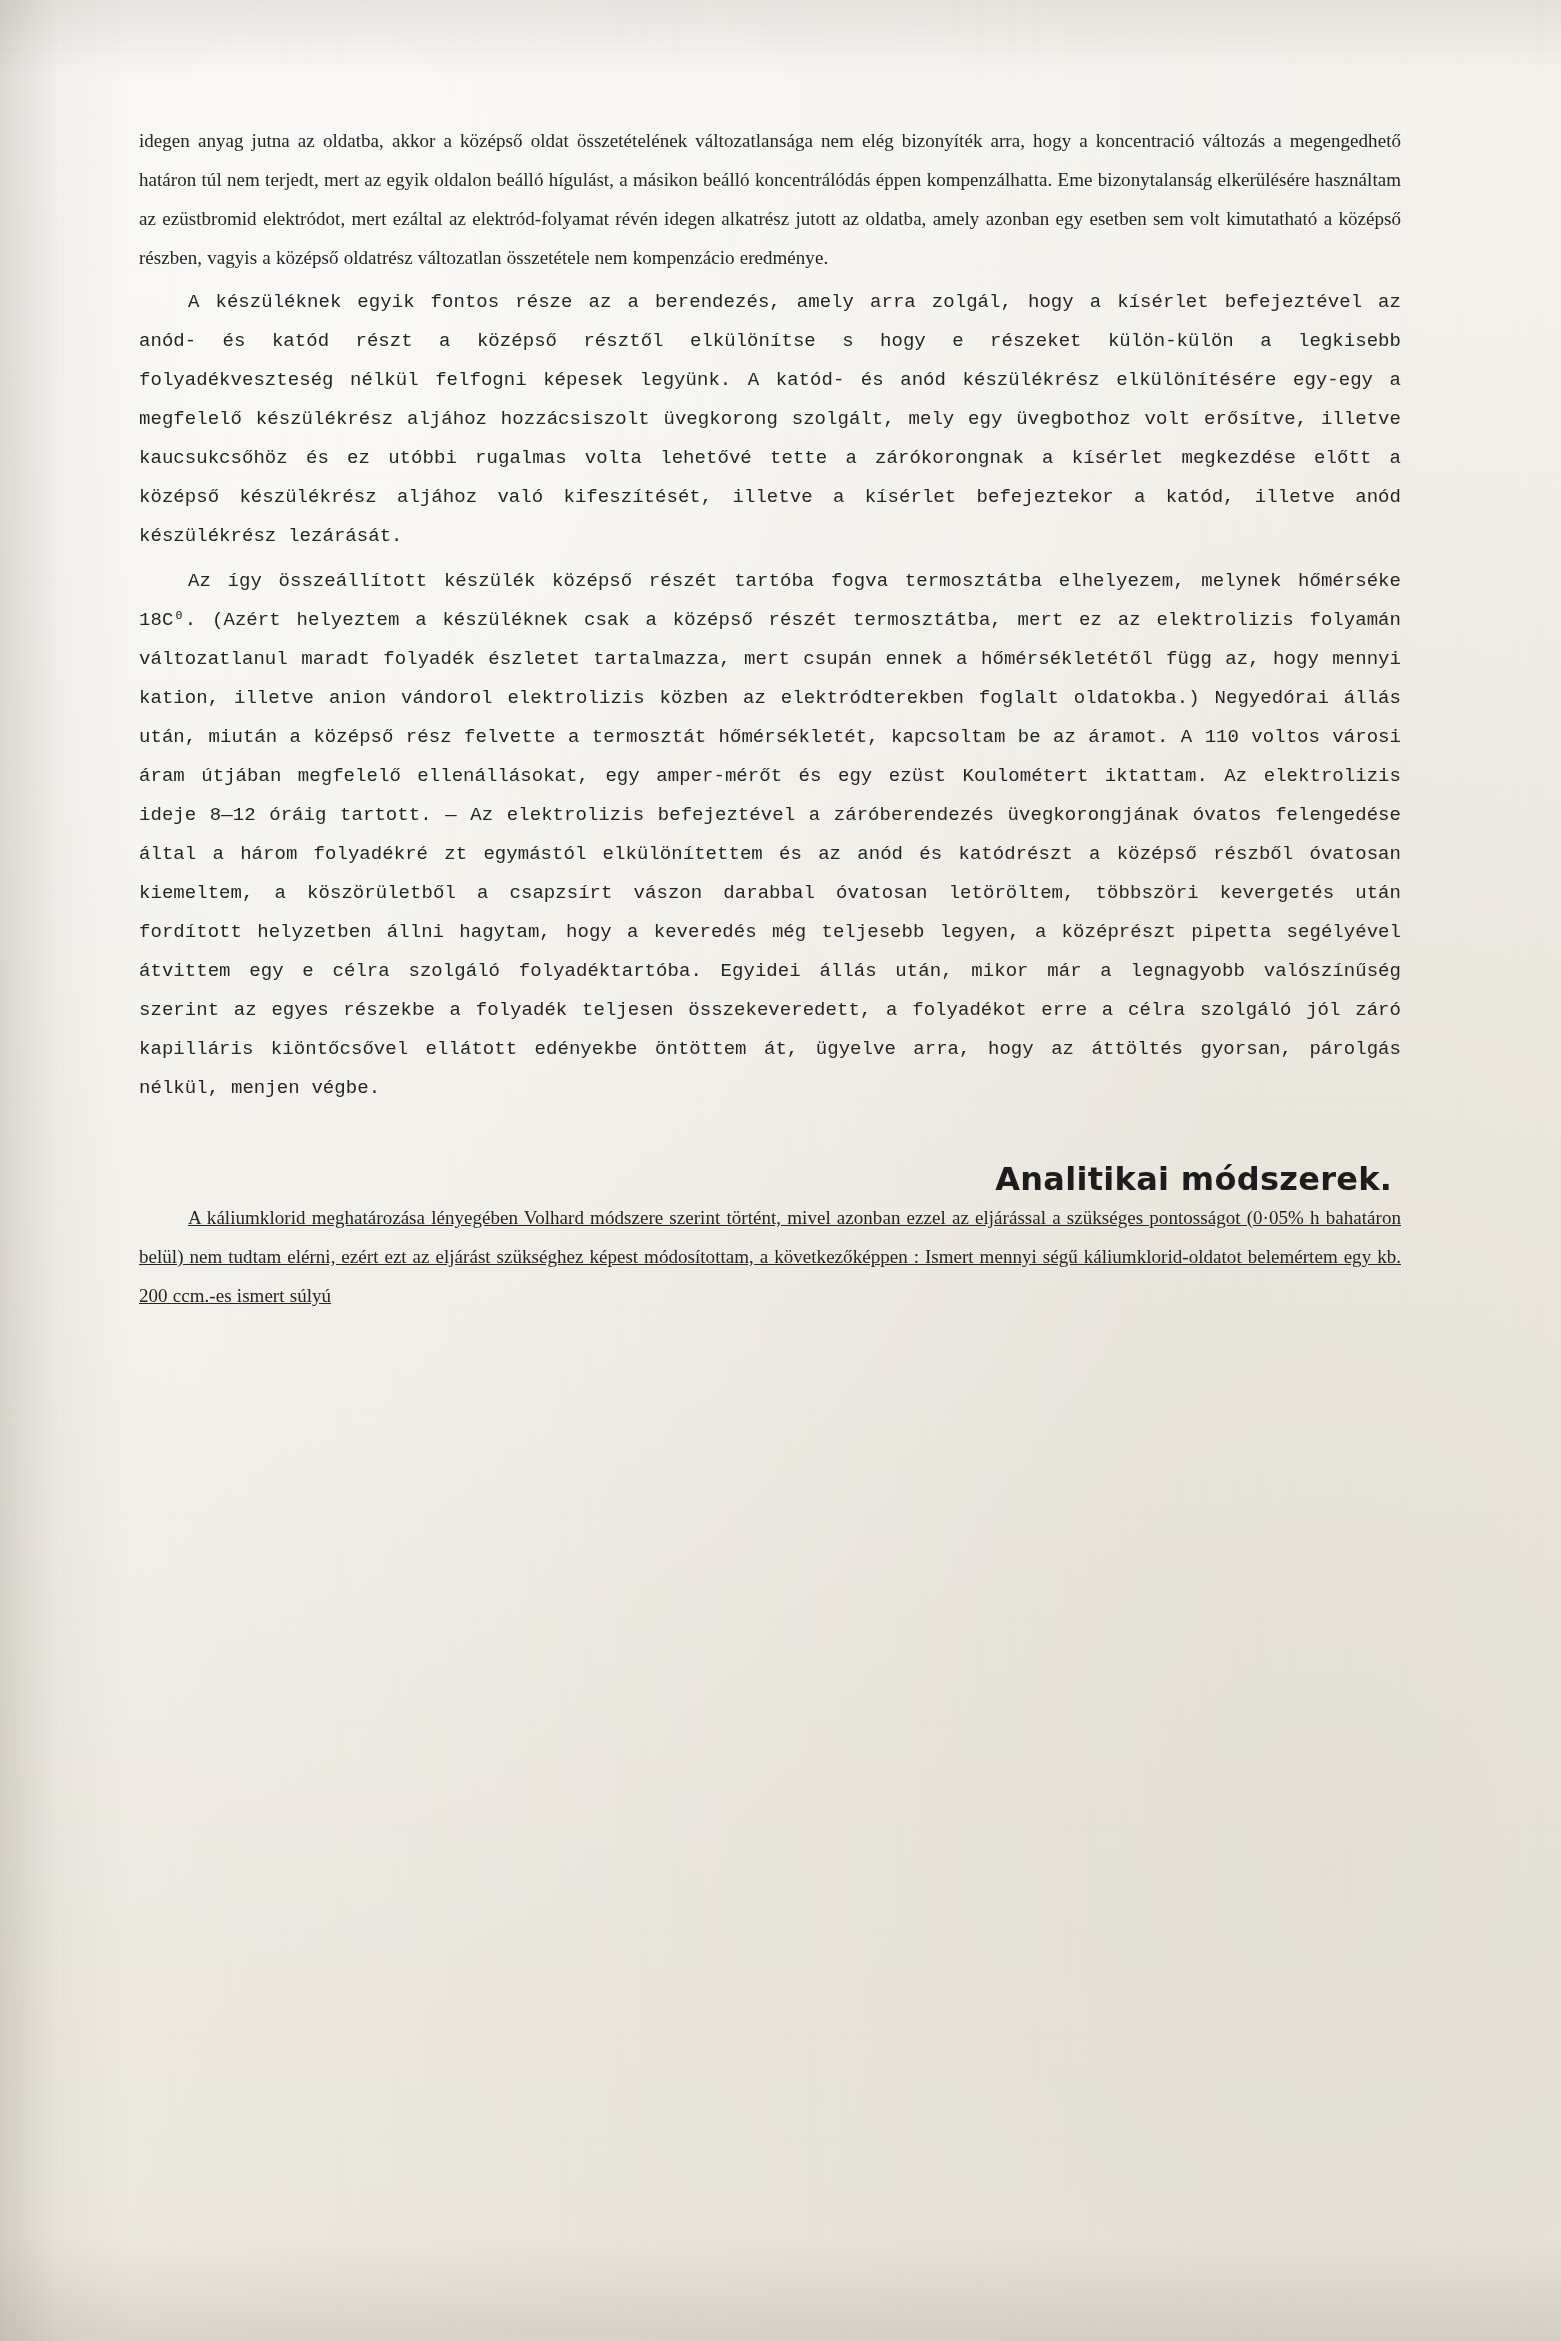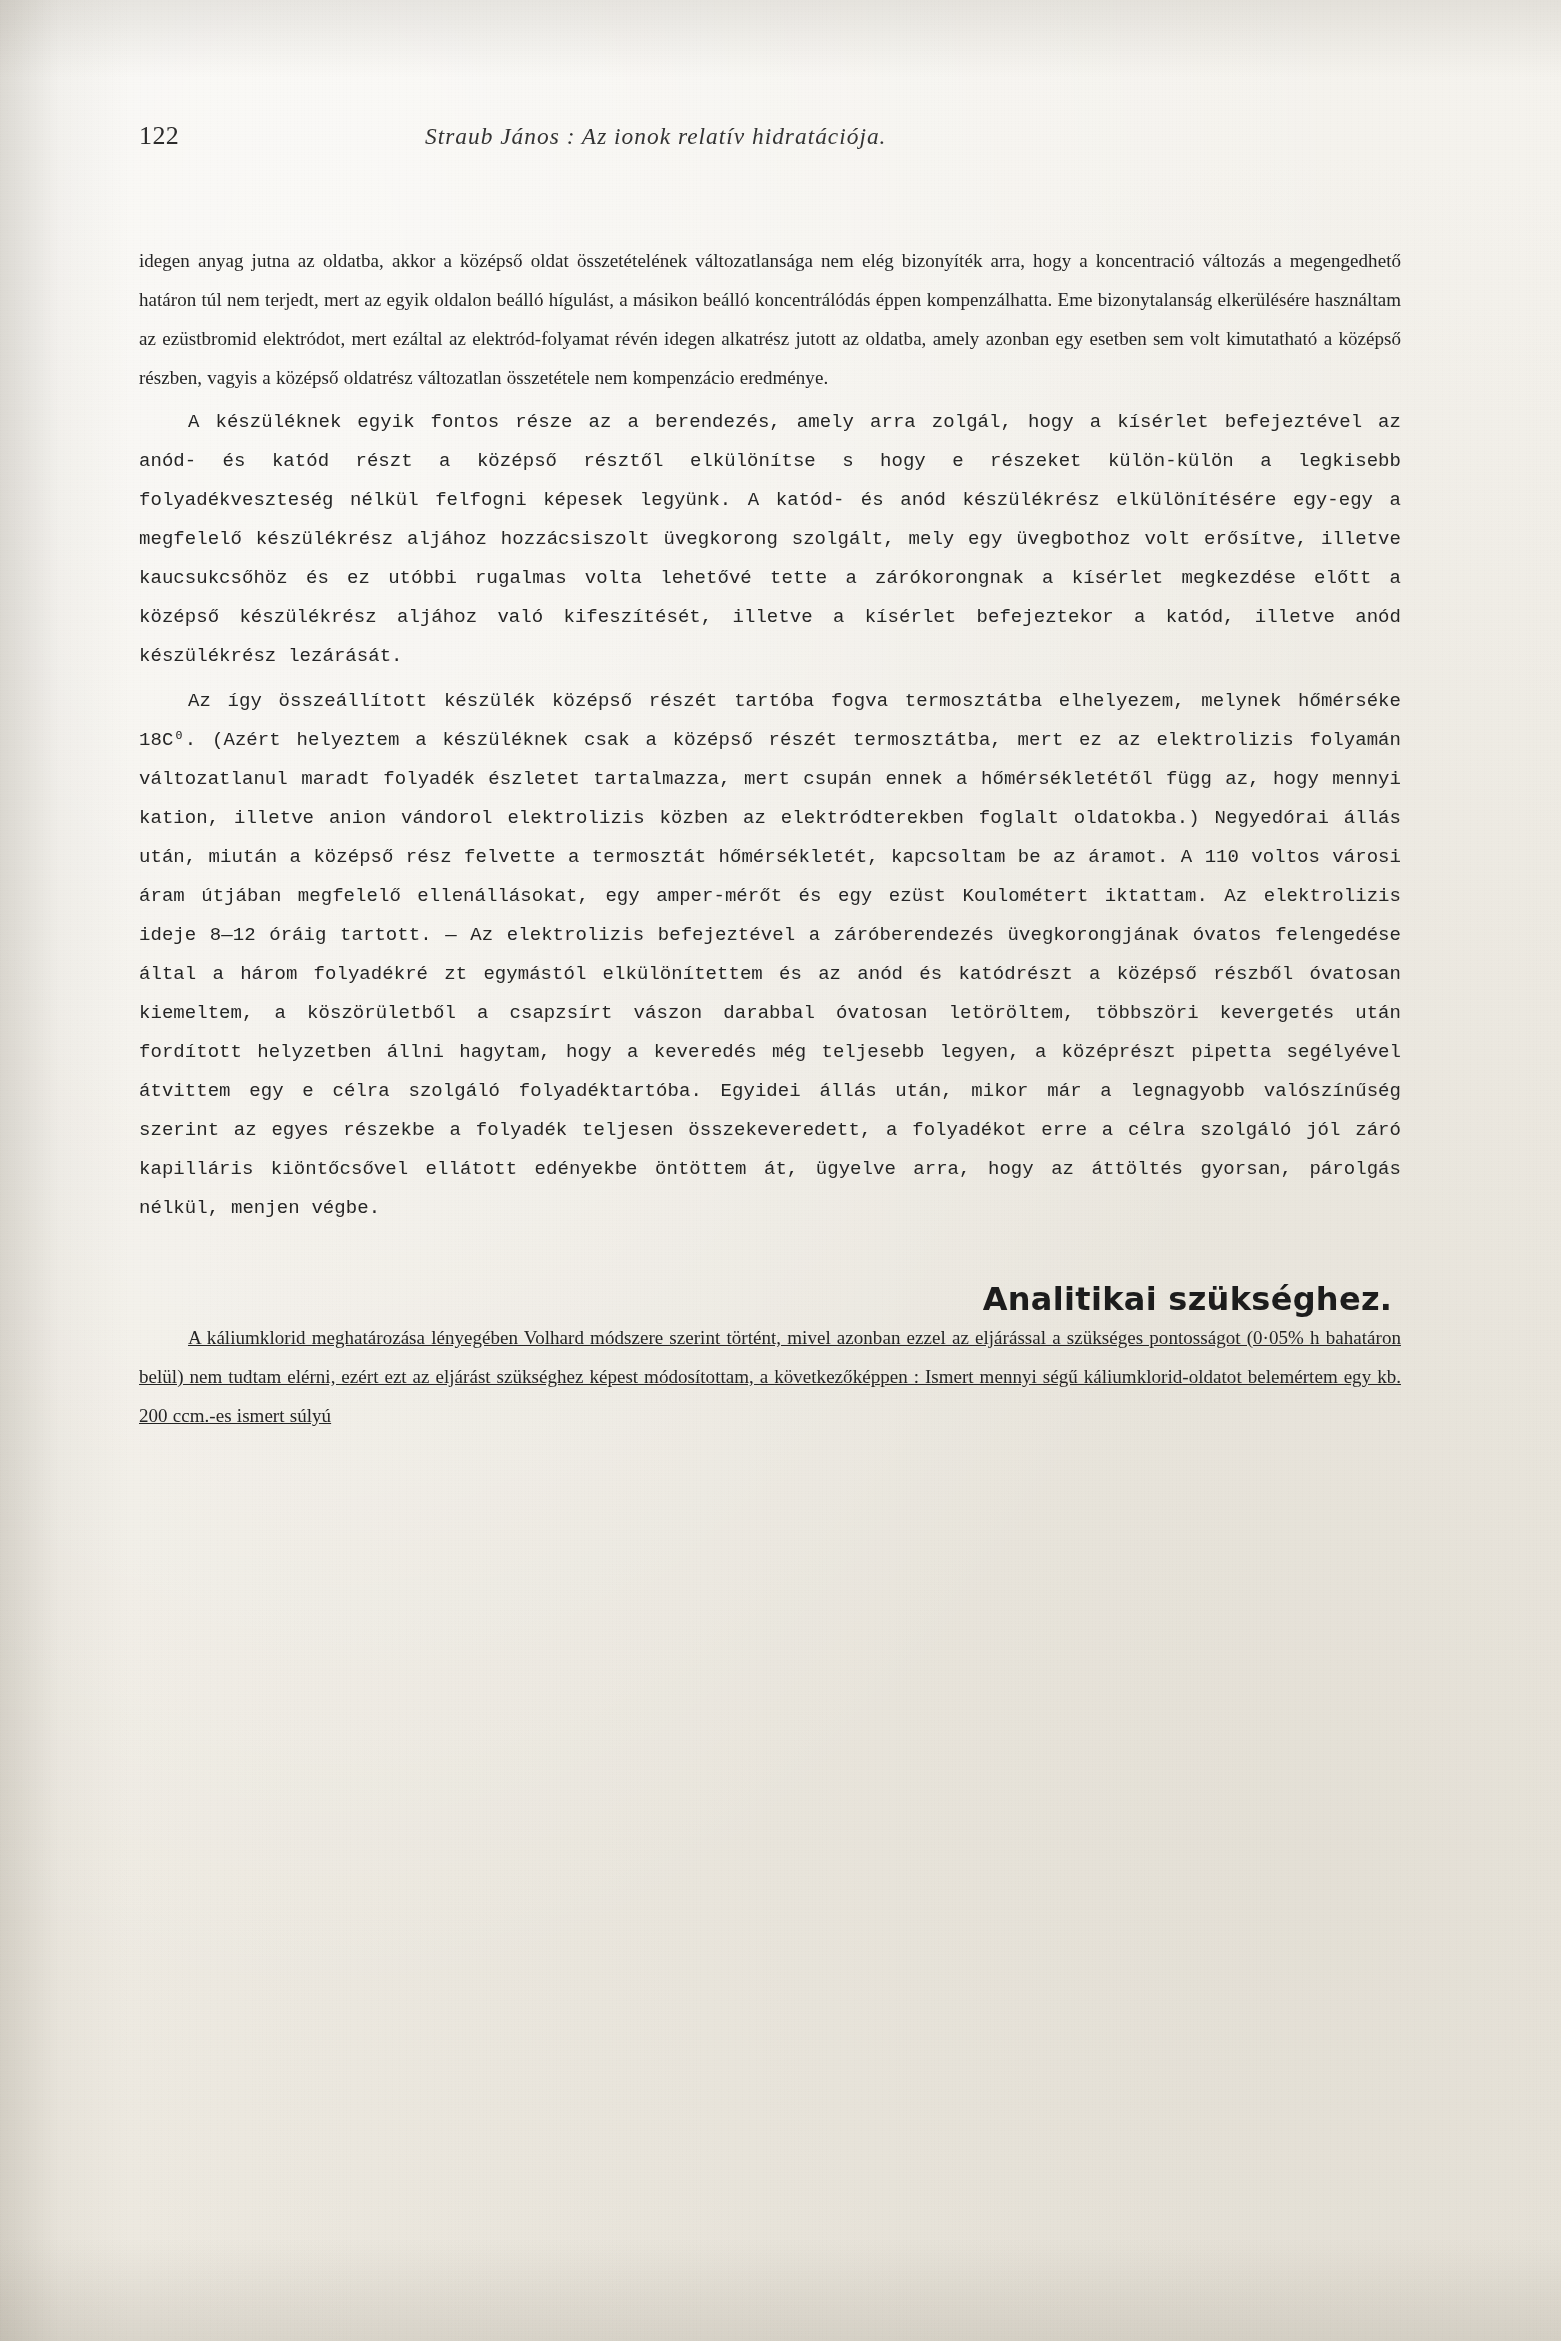--- a/index.html
+++ b/index.html
@@ -126,30 +126,26 @@
 </head>
 <body>
 
 <div class="page">
   <div class="edge-shade-top"></div>
   <div class="edge-shade-left"></div>
   <div class="edge-shade-bottom"></div>
 
   <div class="content">
 
-    <div class="runninghead">
-      <div class="folio">122</div>
-      <div class="head-title">Straub János :  Az ionok relatív hidratációja.</div>
-    </div>
 
     <p class="body">idegen anyag jutna az oldatba, akkor a középső oldat összetételének változatlansága nem elég bizonyíték arra, hogy a koncentració változás a megengedhető határon túl nem terjedt, mert az egyik oldalon beálló hígulást, a másikon beálló koncentrálódás éppen kompenzálhatta. Eme bizonytalanság elkerülésére használtam az ezüstbromid elektródot, mert ezáltal az elektród-folyamat révén idegen alkatrész jutott az oldatba, amely azonban egy esetben sem volt kimutatható a középső részben, vagyis a középső oldatrész változatlan összetétele nem kompenzácio eredménye.</p>
     <p class="body indent">A készüléknek egyik fontos része az a berendezés, amely arra zolgál, hogy a kísérlet befejeztével az anód- és katód részt a középső résztől elkülönítse s hogy e részeket külön-külön a legkisebb folyadékveszteség nélkül felfogni képesek legyünk. A katód- és anód készülékrész elkülönítésére egy-egy a megfelelő készülékrész aljához hozzácsiszolt üvegkorong szolgált, mely egy üvegbothoz volt erősítve, illetve kaucsukcsőhöz és ez utóbbi rugalmas volta lehetővé tette a zárókorongnak a kísérlet megkezdése előtt a középső készülékrész aljához való kifeszítését, illetve a kísérlet befejeztekor a katód, illetve anód készülékrész lezárását.</p>
     <p class="body indent lighter">Az így összeállított készülék középső részét tartóba fogva termosztátba elhelyezem, melynek hőmérséke 18C⁰. (Azért helyeztem a készüléknek csak a középső részét termosztátba, mert ez az elektrolizis folyamán változatlanul maradt folyadék észletet tartalmazza, mert csupán ennek a hőmérsékletétől függ az, hogy mennyi kation, illetve anion vándorol elektrolizis közben az elektródterekben foglalt oldatokba.) Negyedórai állás után, miután a középső rész felvette a termosztát hőmérsékletét, kapcsoltam be az áramot. A 110 voltos városi áram útjában megfelelő ellenállásokat, egy amper-mérőt és egy ezüst Koulométert iktattam. Az elektrolizis ideje 8—12 óráig tartott. — Az elektrolizis befejeztével a záróberendezés üvegkorongjának óvatos felengedése által a három folyadékré zt egymástól elkülönítettem és az anód és katódrészt a középső részből óvatosan kiemeltem, a köszörületből a csapzsírt vászon darabbal óvatosan letöröltem, többszöri kevergetés után fordított helyzetben állni hagytam, hogy a keveredés még teljesebb legyen, a középrészt pipetta segélyével átvittem egy e célra szolgáló folyadéktartóba. Egyidei állás után, mikor már a legnagyobb valószínűség szerint az egyes részekbe a folyadék teljesen összekeveredett, a folyadékot erre a célra szolgáló jól záró kapilláris kiöntőcsővel ellátott edényekbe öntöttem át, ügyelve arra, hogy az áttöltés gyorsan, párolgás nélkül, menjen végbe.</p>
 
-    <h2 class="section">Analitikai szükséghez.</h2>
+    <h2 class="section">Analitikai módszerek.</h2>
 
     <p class="body indent after-heading">A káliumklorid meghatározása lényegében Volhard módszere szerint történt, mivel azonban ezzel az eljárással a szükséges pontosságot (0·05% h bahatáron belül) nem tudtam elérni, ezért ezt az eljárást szükséghez képest módosítottam, a következőképpen : Ismert mennyi ségű káliumklorid-oldatot belemértem egy kb. 200 ccm.-es ismert súlyú</p>
 
   </div>
 
   <div class="grain"></div>
 </div>
 
 
 </body></html>

